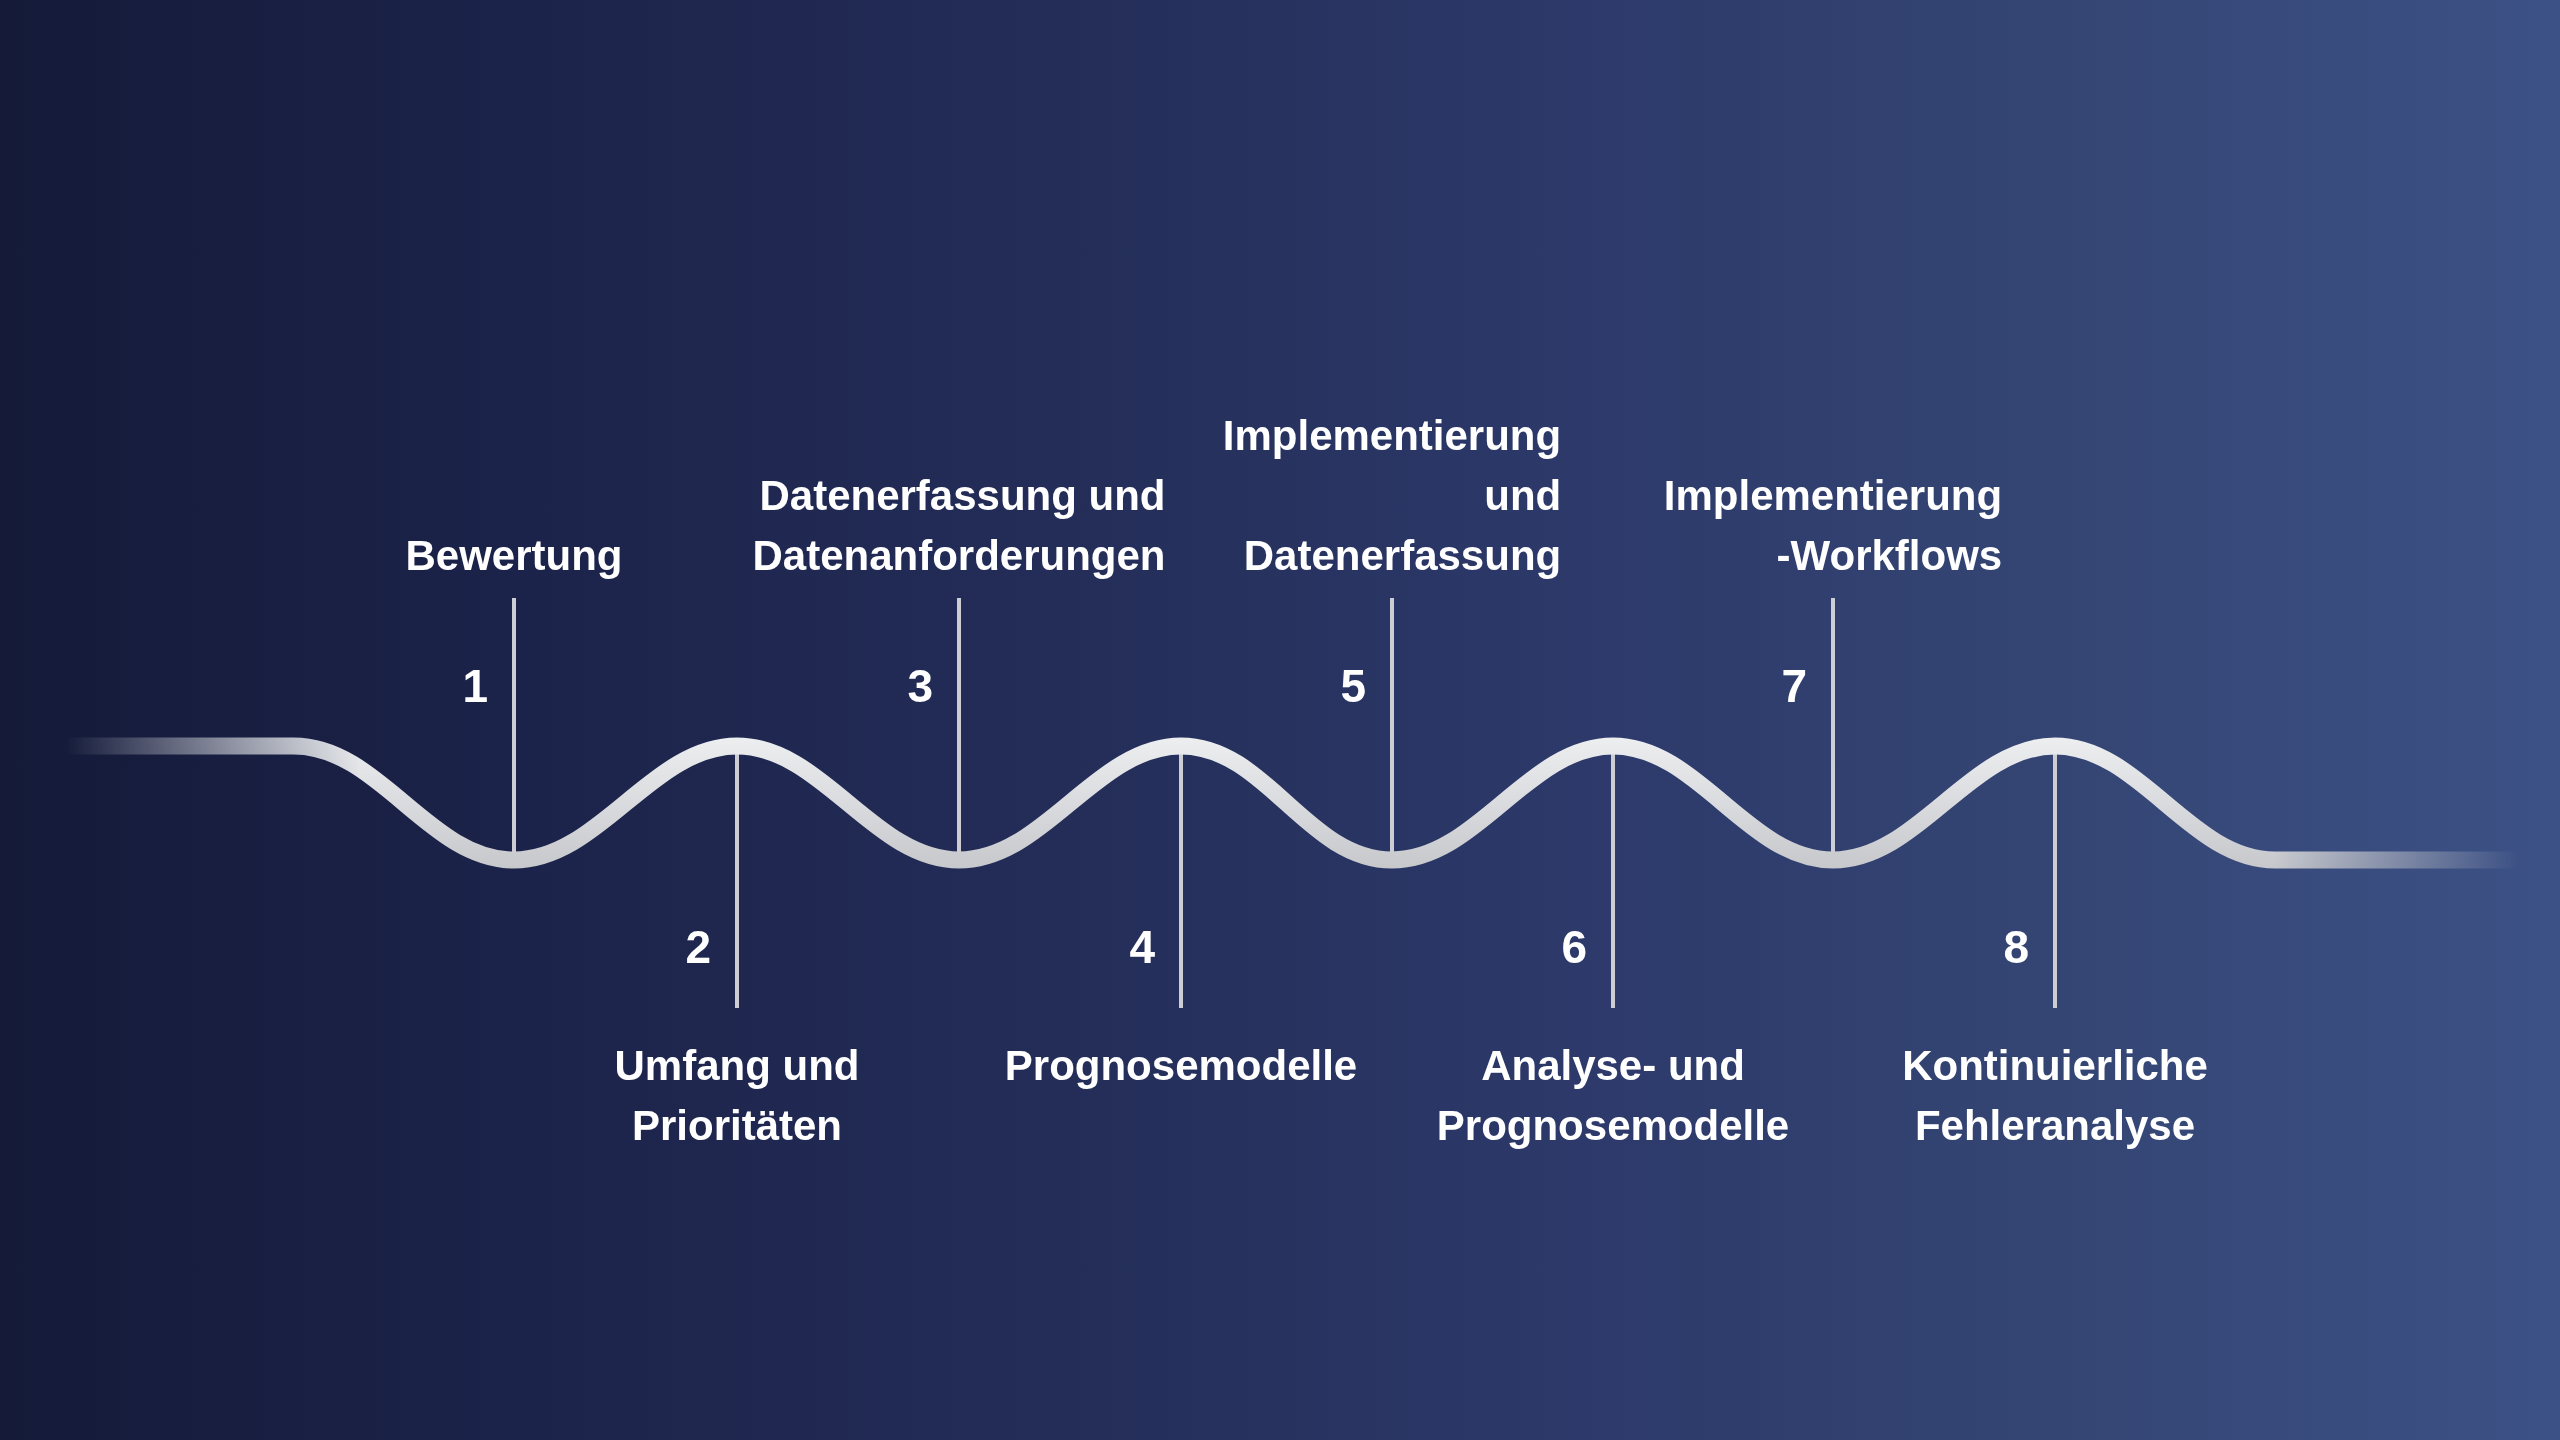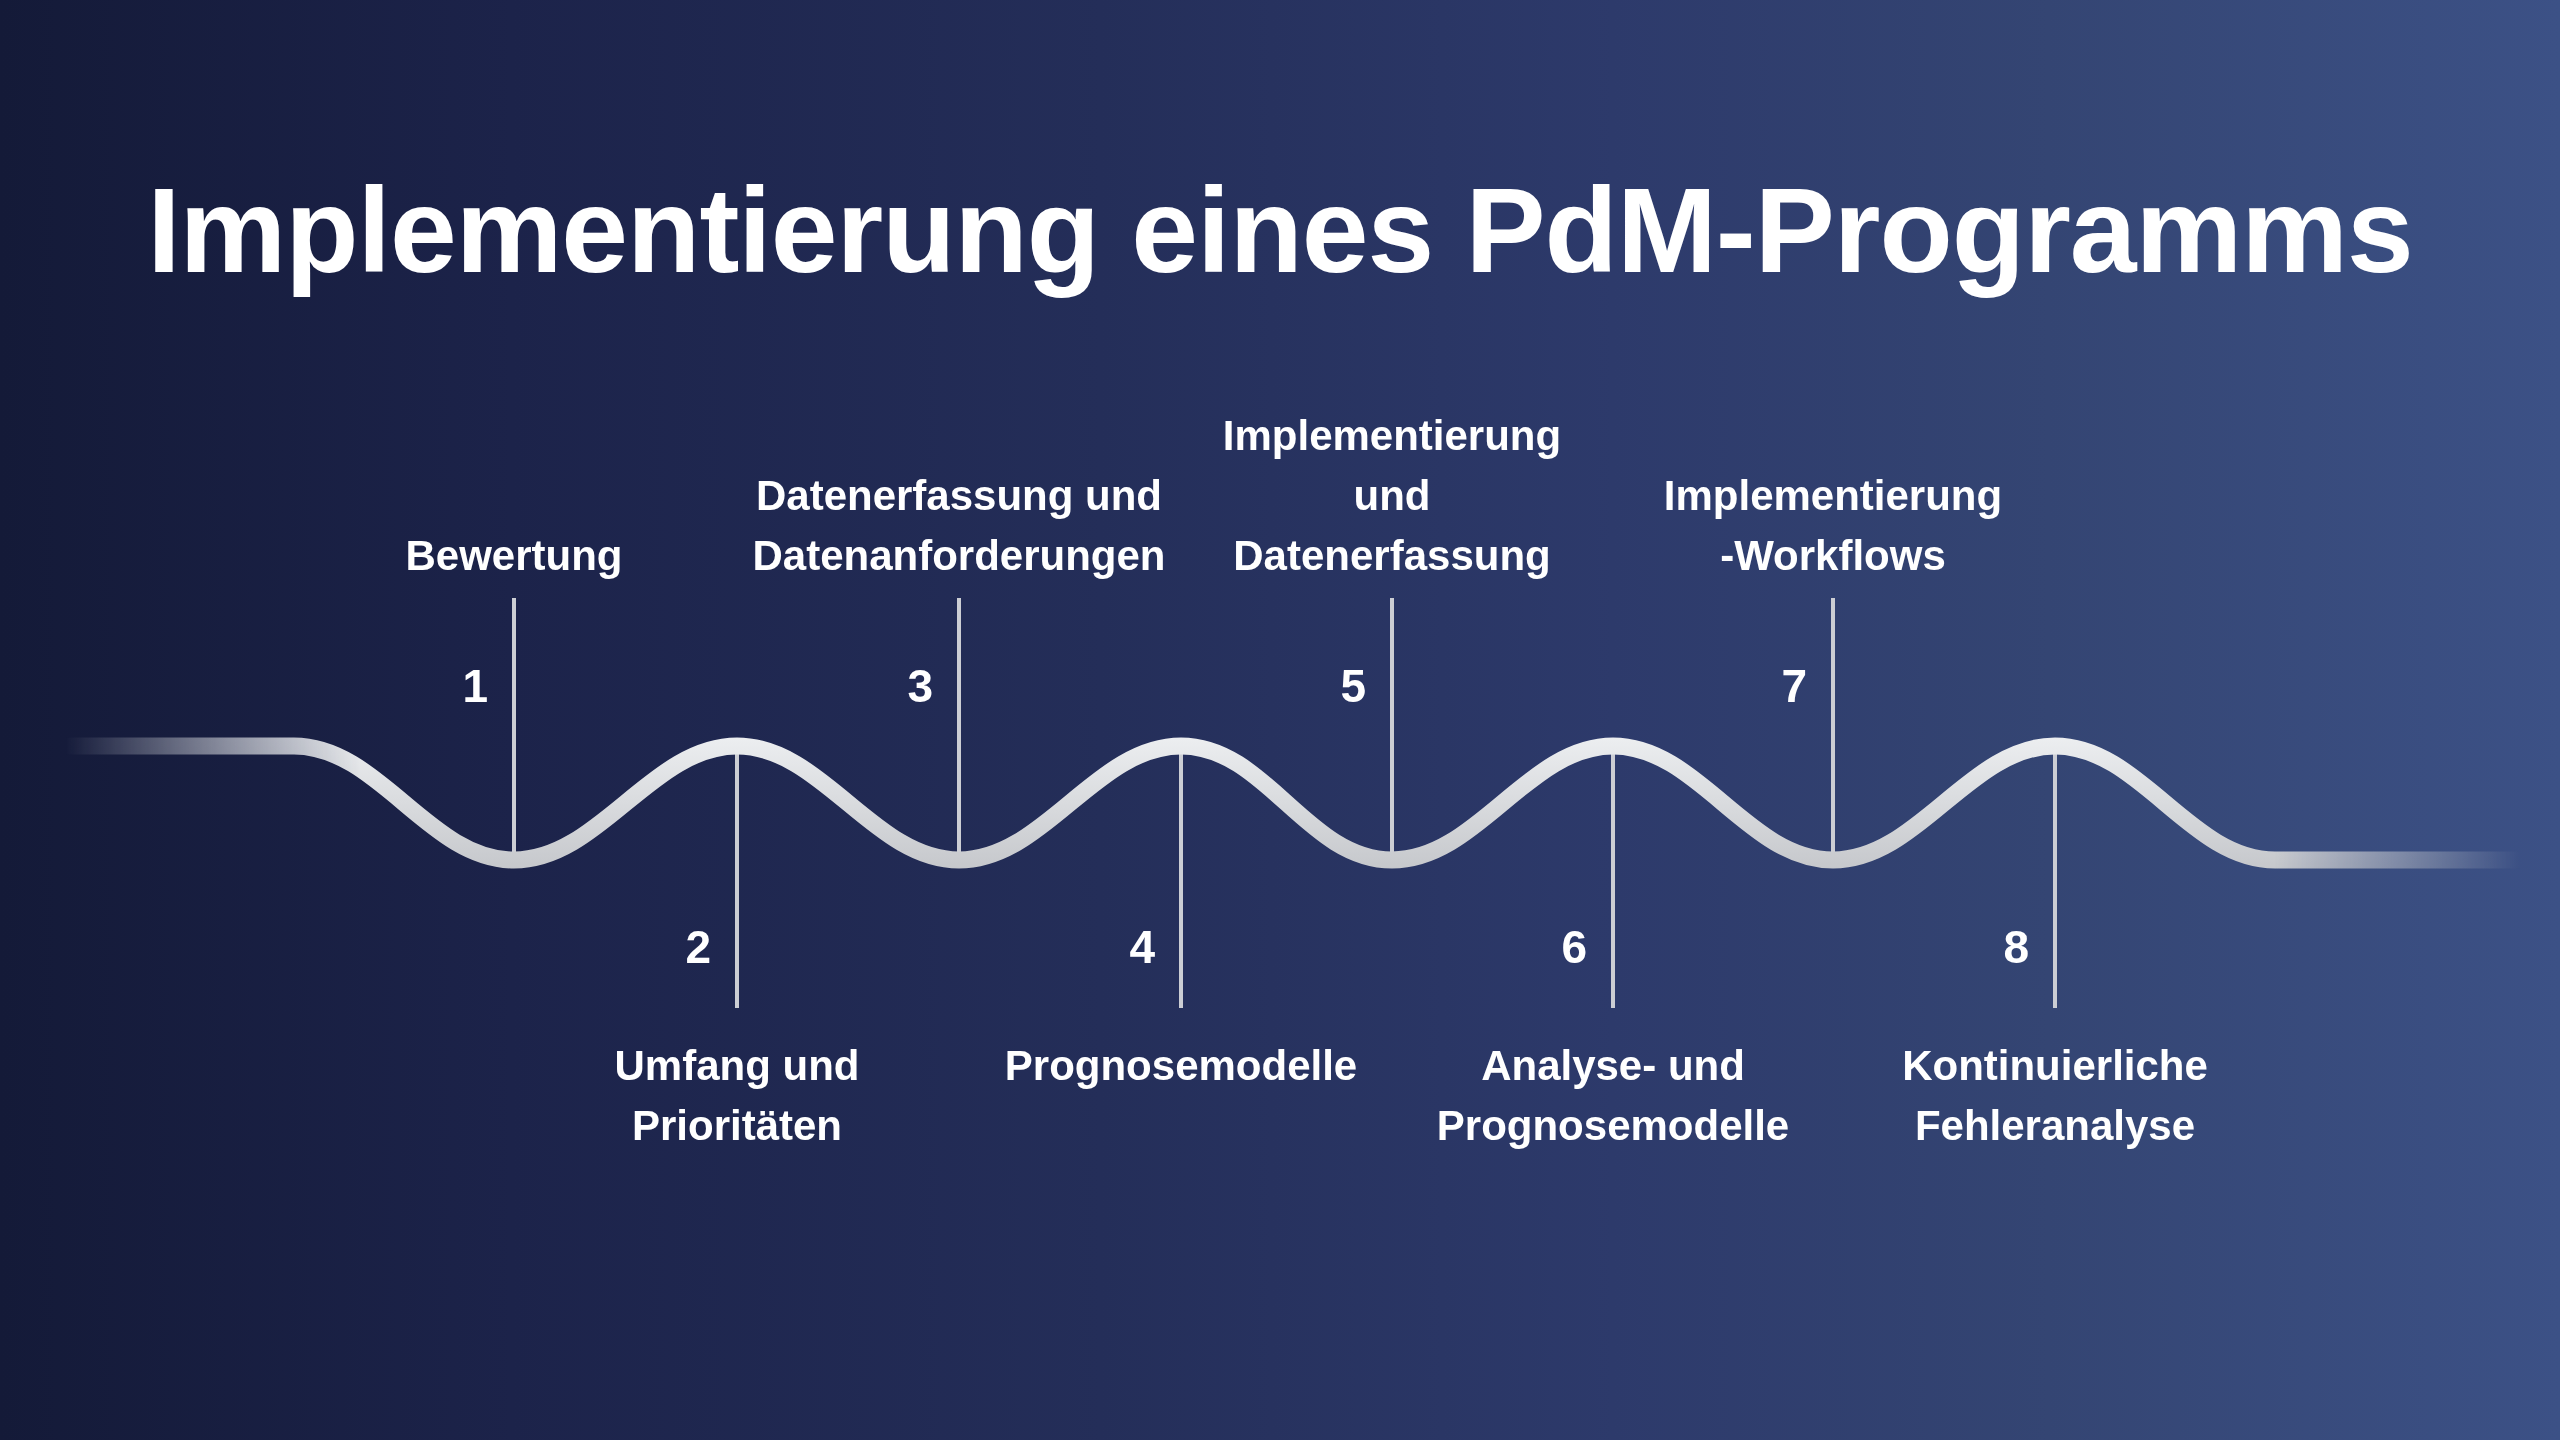--- a/index.html
+++ b/index.html
@@ -37,29 +37,28 @@
     z-index:3;
   }
   .step.above .step-number{top:663px;}
   .step.below .step-number{top:924px;}
   .step-label{
     position:absolute;left:0;transform:translateX(-50%);
     text-align:center;white-space:pre;
     font-size:42px;line-height:60px;font-weight:bold;color:#ffffff;
     z-index:3;
   }
-  .step.above .step-label{bottom:854px;}
+  .step.above .step-label{bottom:854px;text-align:right;}
   .step.below .step-label{top:1036px;}
 </style>
 </head>
 <body>
 
 <div class="stage">
 
-  <h1 class="title">Implementierung eines PdM-Programms</h1>
 
   <div class="step above" style="--x:514px">
     <div class="step-label">Bewertung</div>
     <div class="step-tick"></div>
     <div class="step-number">1</div>
   </div>
 
   <div class="step below" style="--x:737px">
     <div class="step-label">Umfang und
 Prioritäten</div>

